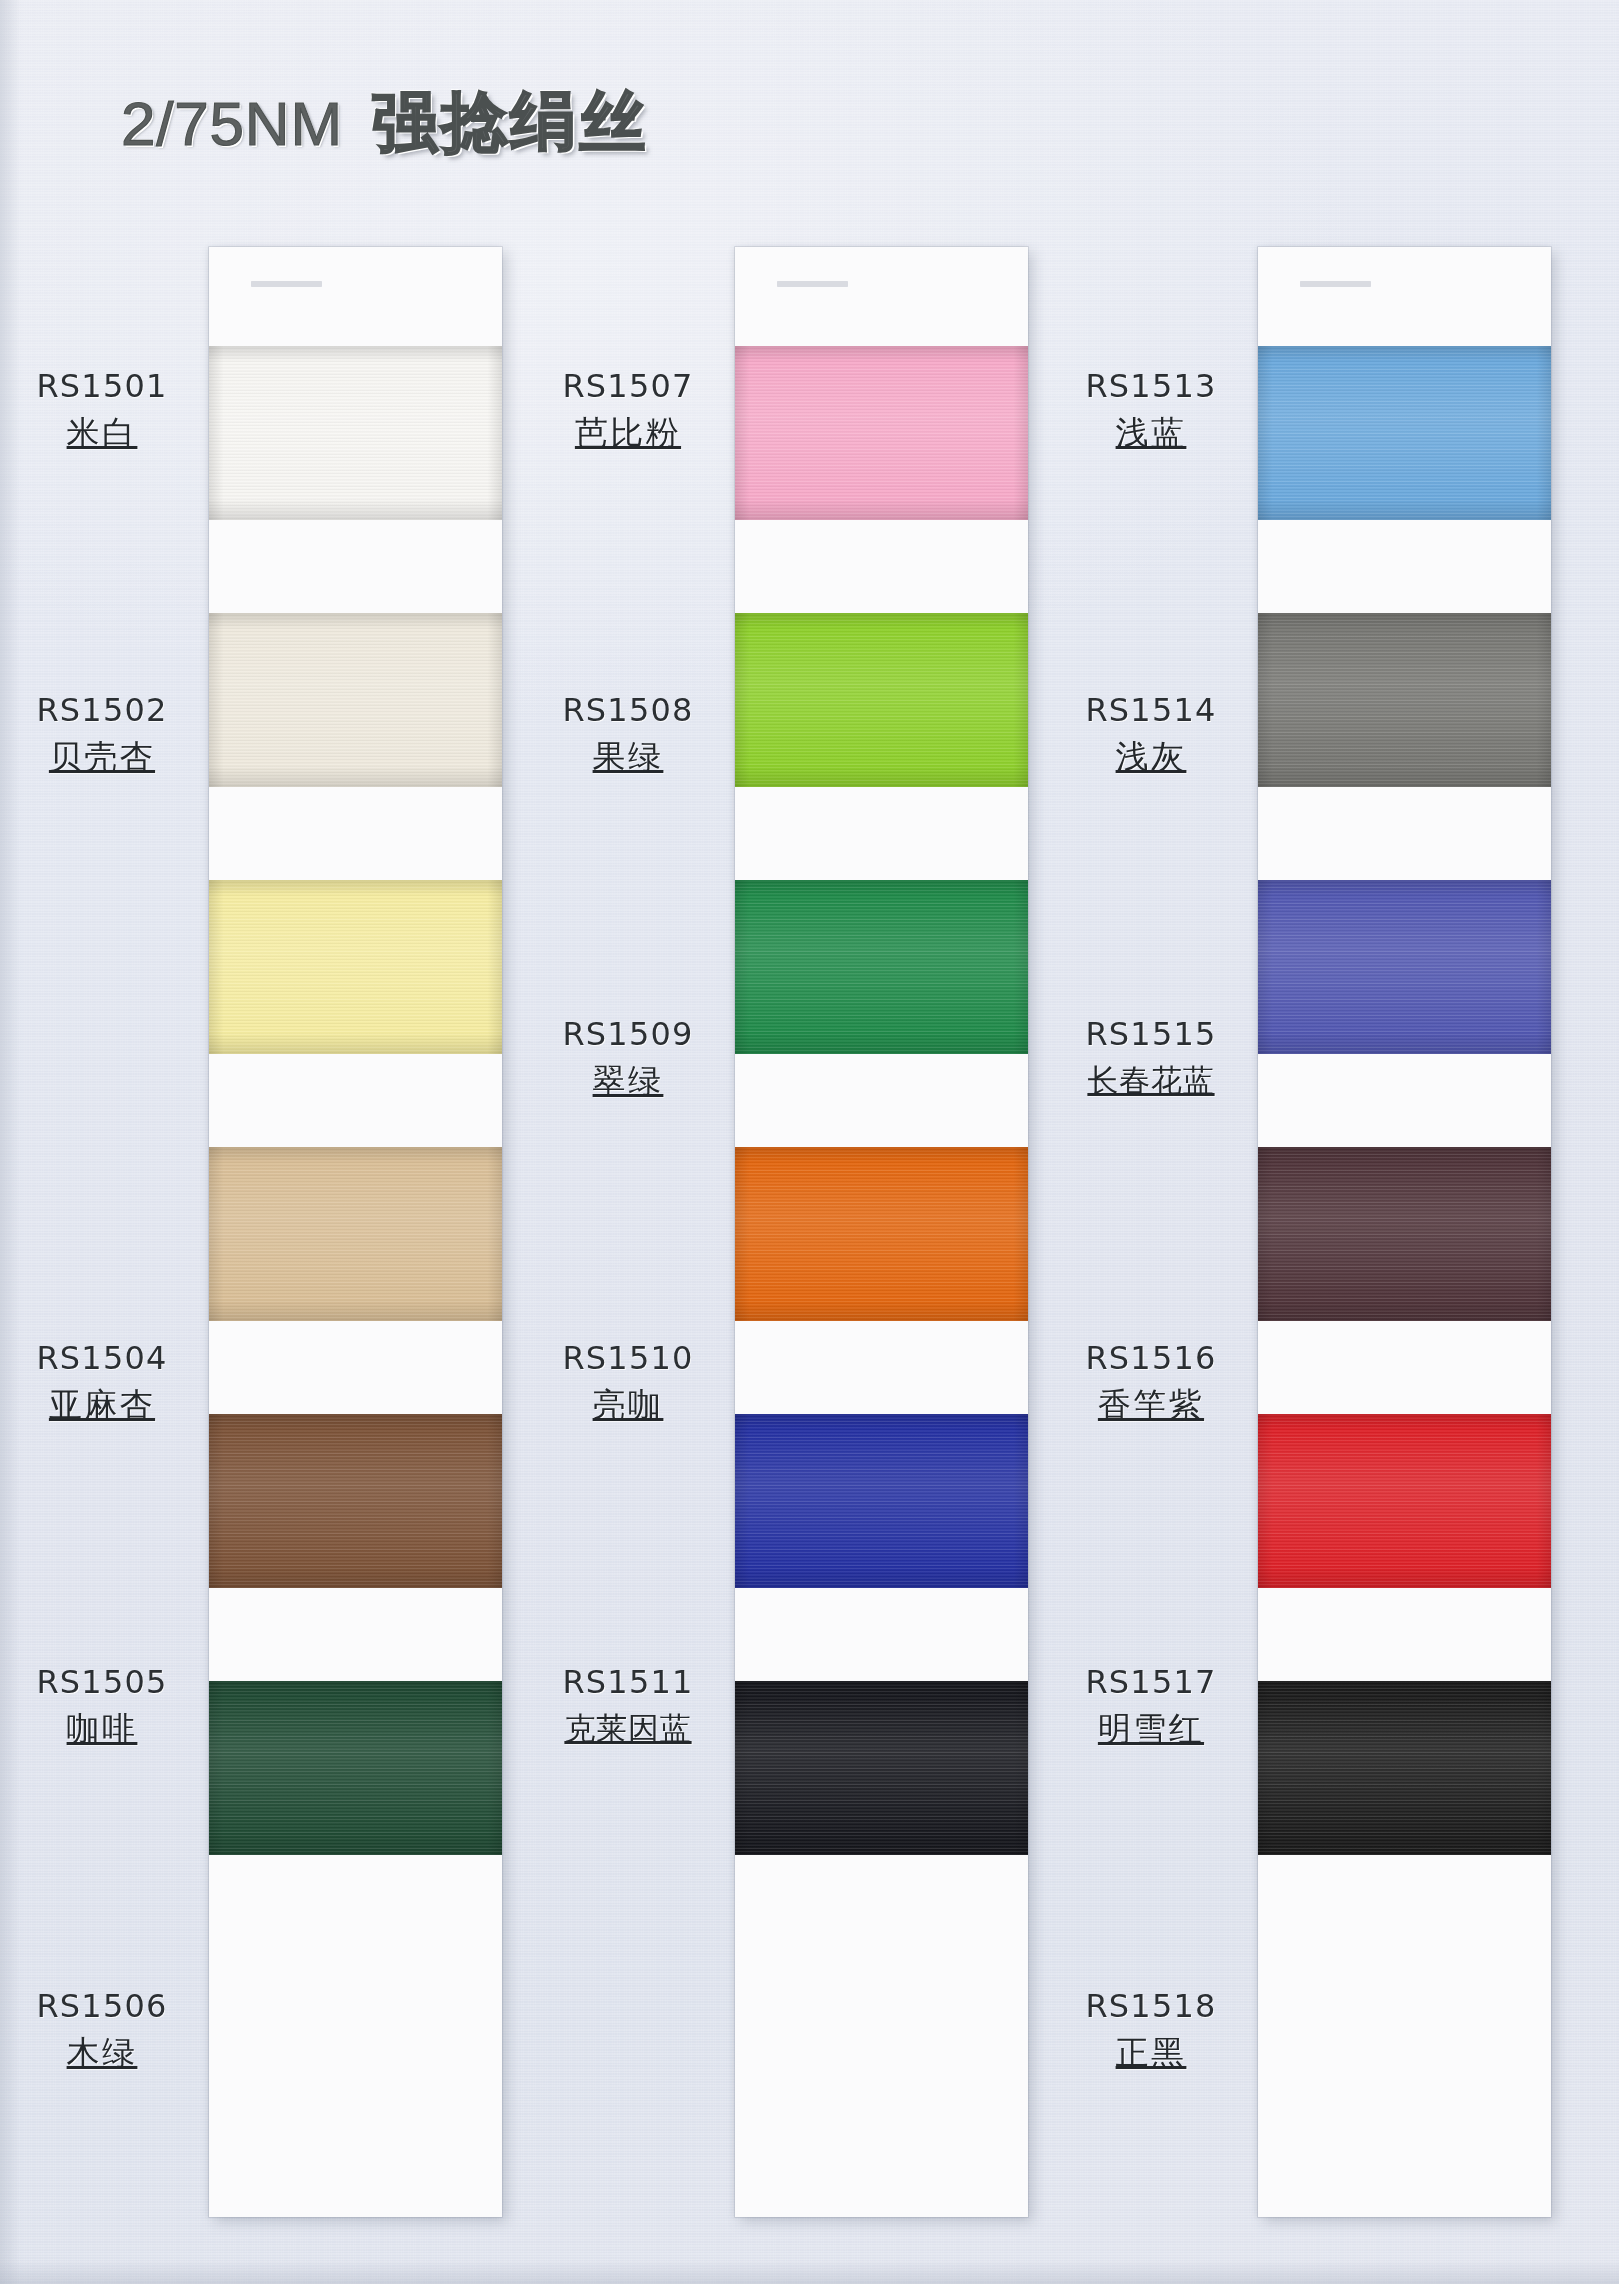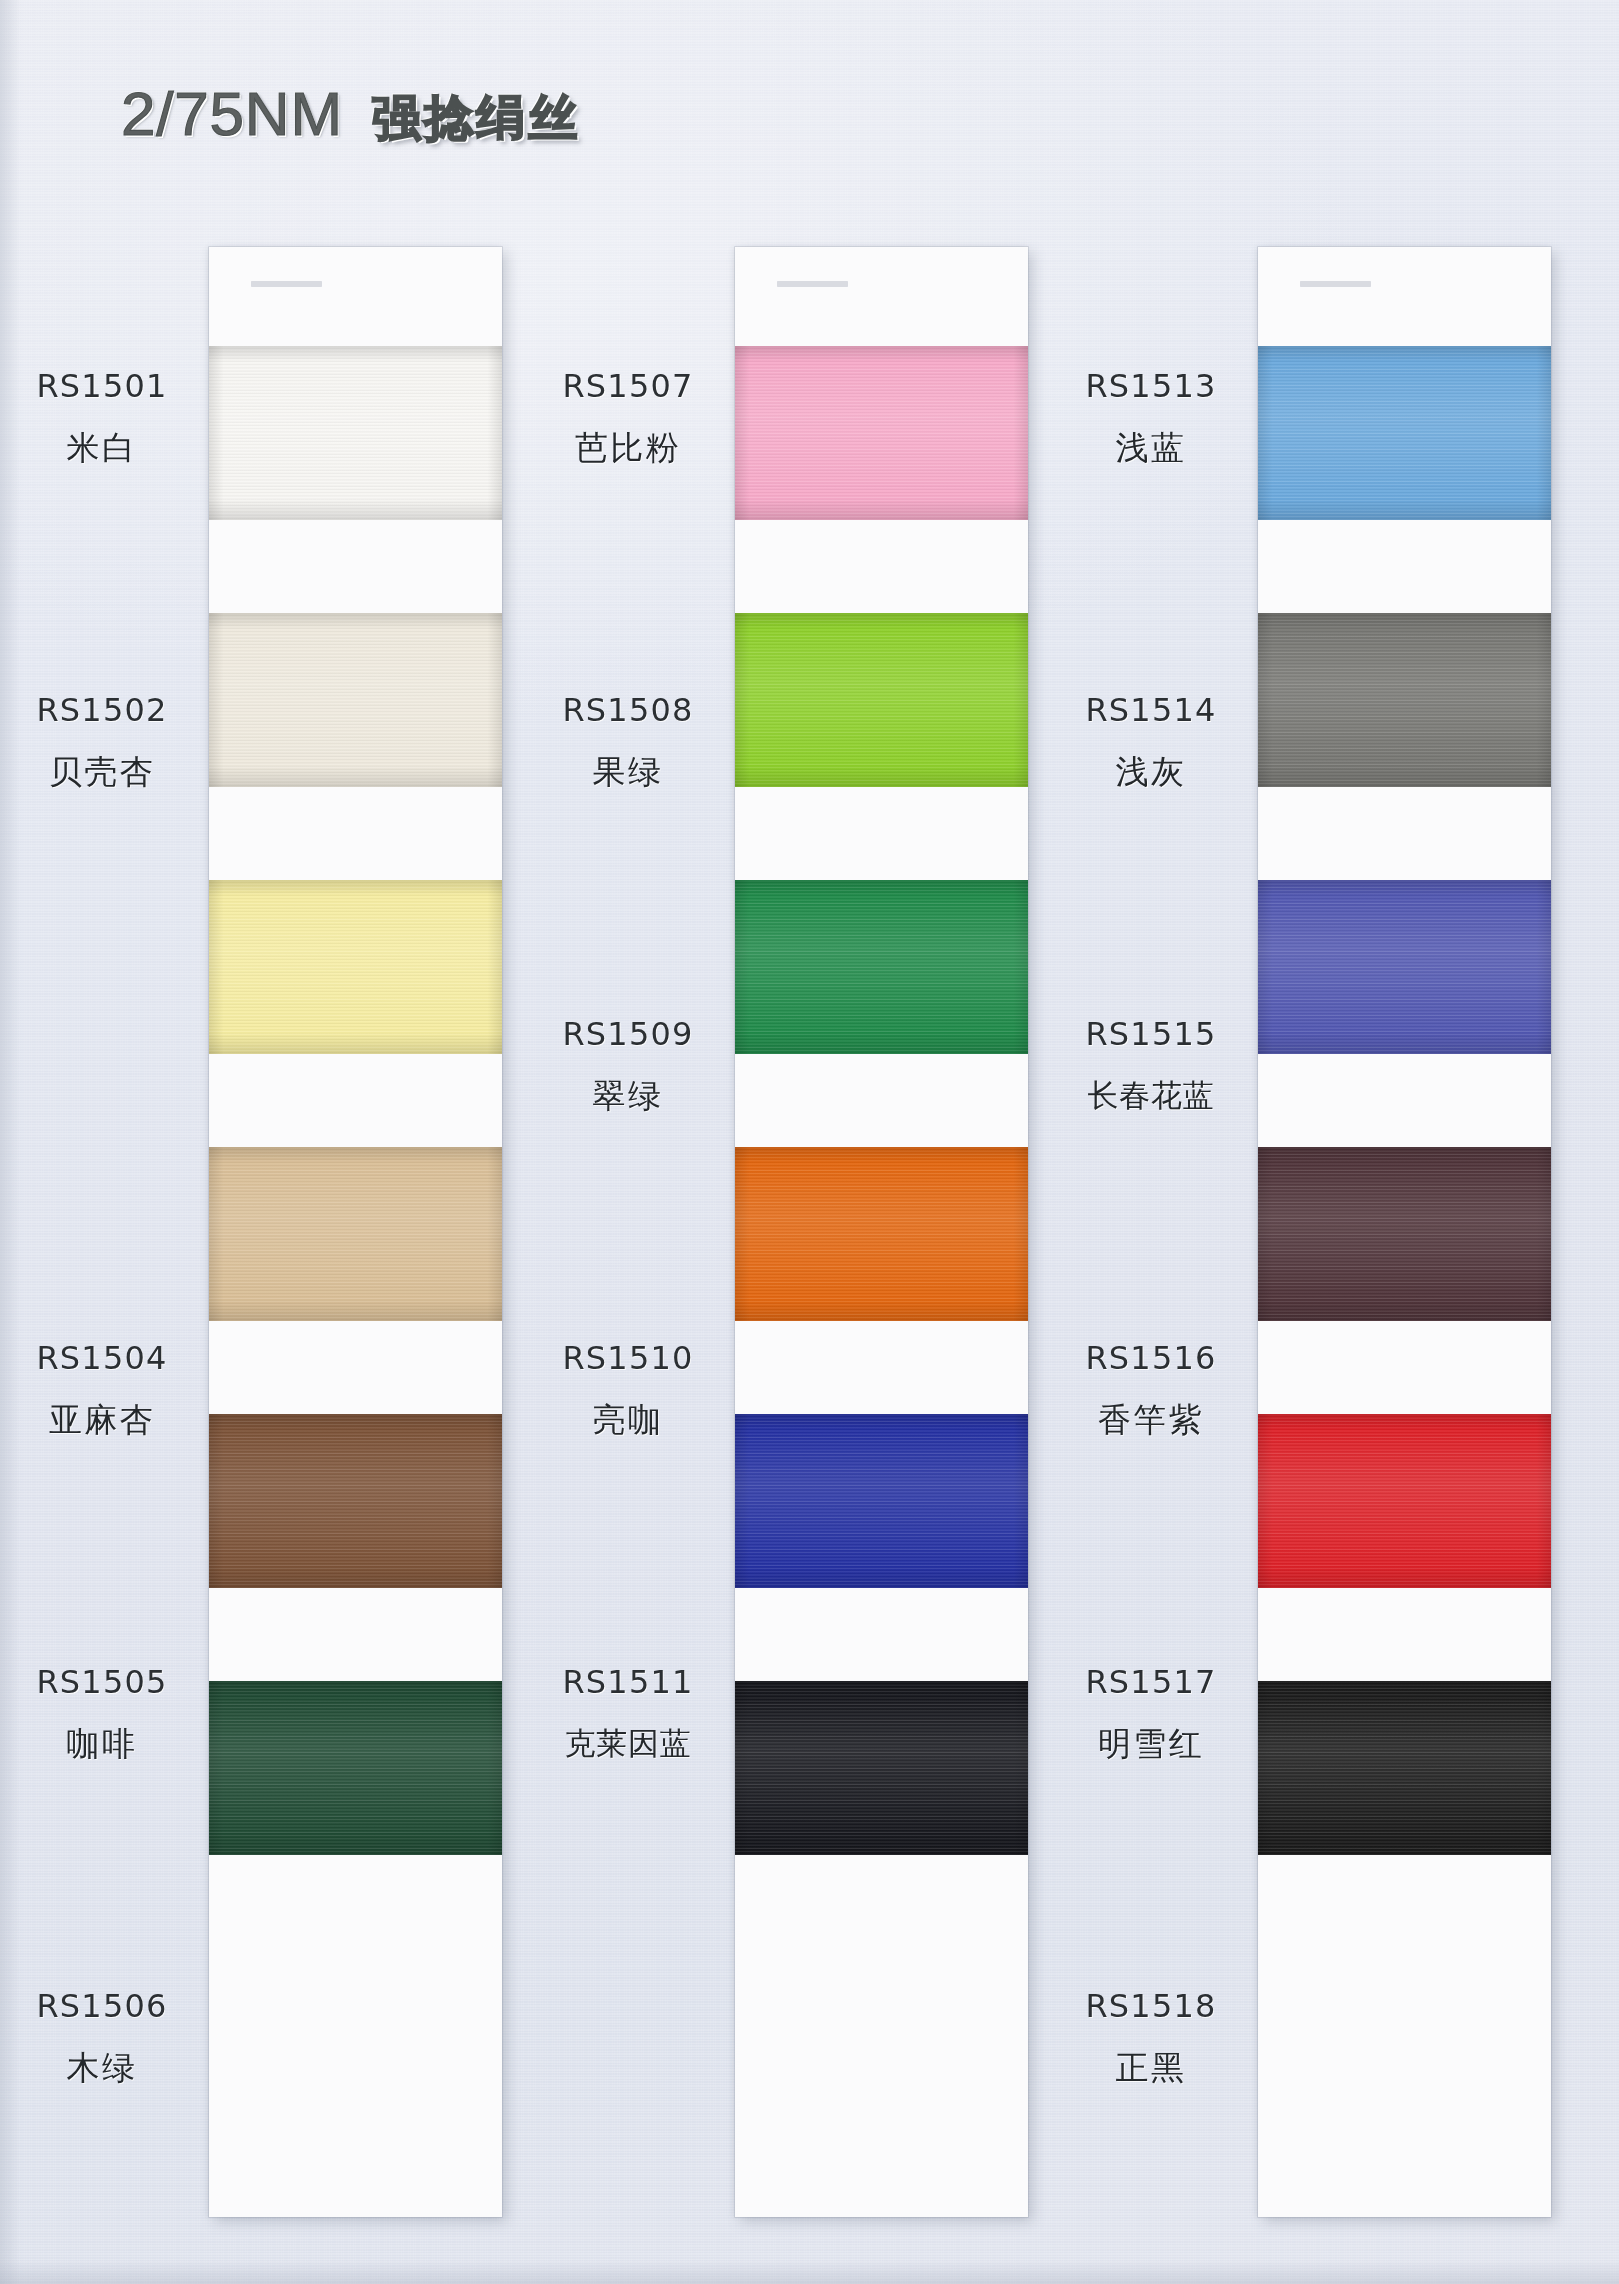--- a/index.html
+++ b/index.html
@@ -64,21 +64,21 @@
     letter-spacing: 0.8px;
     color: #5c6060;
     text-shadow:
        1.6px 1.6px 0 #ffffff,
        2.4px 2.4px 2.4px rgba(120,125,135,.55),
       -0.8px -0.8px 0 rgba(255,255,255,.9);
     -webkit-text-stroke: 1.2px #4d5252;
   }
 
   #title-cn {
-    font-size: 49px;
+    font-size: 66px;
     font-weight: bold;
     letter-spacing: 3.2px;
     color: #5e6263;
     font-family: Liberation Mono, monospace;
     text-shadow:
        2.4px 2.4px 0 #ffffff,
        4px 4px 4px rgba(115,120,132,.55),
       -1.6px -1.6px 0 rgba(255,255,255,.85);
     -webkit-text-stroke: 2px #4b5050;
   }
@@ -208,22 +208,23 @@
   .label .code {
     display: block;
     font-size: 32px;
     letter-spacing: 1.2px;
     color: #2b2f33;
   }
   .label .name {
     display: block;
     font-size: 33px;
     letter-spacing: 2.4px;
-    margin-top: 23px;
+    margin-top: 8px;
     color: #24282c;
+    text-decoration: underline;
   }
   .label.narrow .name { font-size: 31px; letter-spacing: 0.8px; }
 
   
   #page-edge-left {
     position: absolute;
     left: 0; top: 0;
     width: 21px; height: 2284px;
     background: linear-gradient(90deg, rgba(175,182,196,.40), rgba(175,182,196,0));
     z-index: 6; pointer-events: none;

